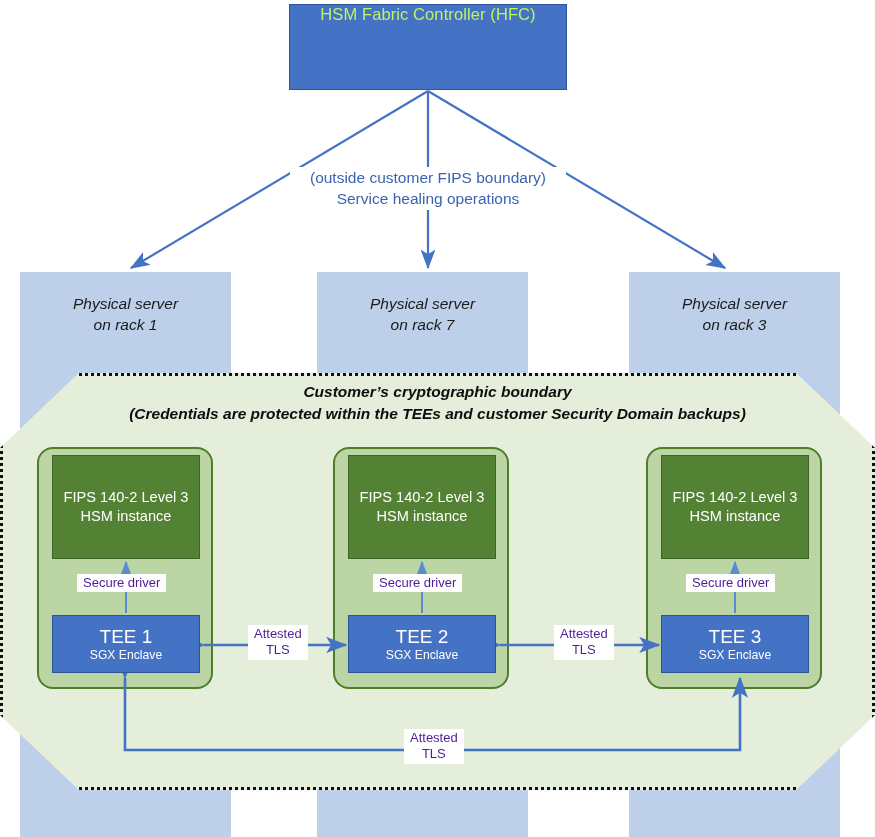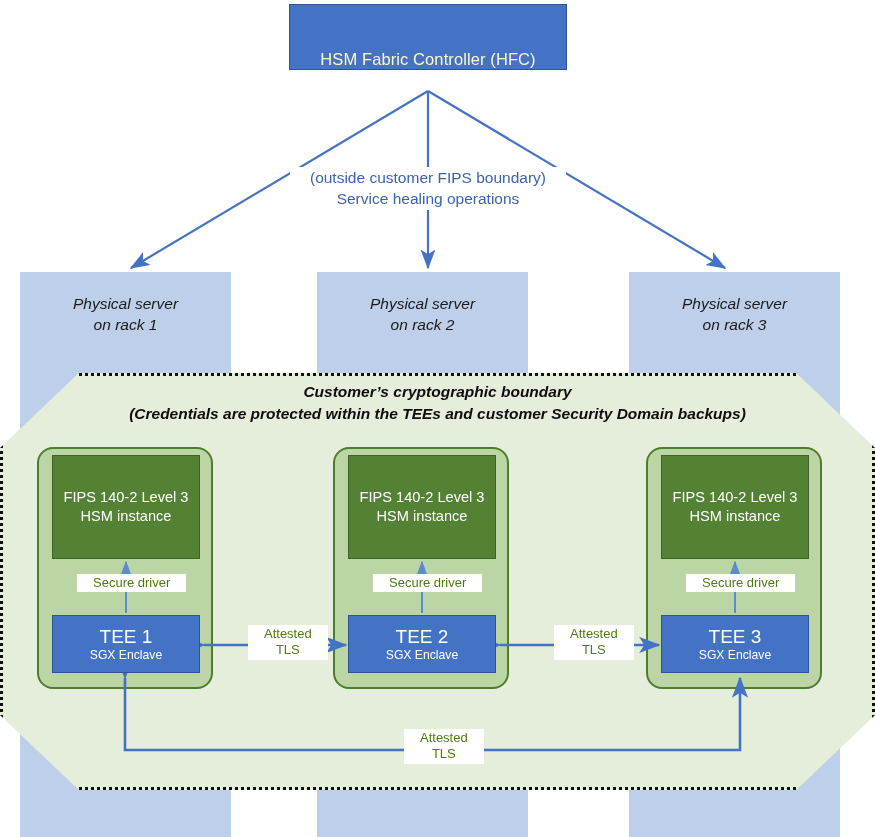--- a/index.html
+++ b/index.html
@@ -1,23 +1,23 @@
 <!DOCTYPE html>
 <html><head>
 <meta charset="utf-8">
 <style>
   html,body{margin:0;padding:0;background:#ffffff;}
   body{font-family:"Liberation Sans",sans-serif;}
   #stage{position:relative;width:875px;height:837px;overflow:hidden;background:#fff;}
 
   
-  .hfc{position:absolute;left:289px;top:4px;width:278px;height:66px;
+  .hfc{position:absolute;left:289px;top:4px;width:278px;height:86px;
        background:#4472C4;border:1px solid #2E5597;box-sizing:border-box;
-       display:flex;align-items:flex-end;justify-content:center;
-       color:#fef9c3;font-size:16.5px;letter-spacing:.1px;}
+       display:flex;align-items:flex-start;justify-content:center;
+       color:#bef264;font-size:16.5px;letter-spacing:.1px;}
 
   
   .layer{position:absolute;left:0;top:0;width:875px;height:837px;pointer-events:none;}
 
   
   .server{position:absolute;top:272px;width:211px;height:565px;
           background:#BDCFE9;box-sizing:border-box;}
   .server .lbl{position:absolute;left:0;right:0;top:22px;text-align:center;
           font-style:italic;font-size:15.5px;color:#1b1b1b;line-height:1.35;}
   #srv1{left:20px;}
@@ -53,22 +53,22 @@
        border:1px solid #2E5597;box-sizing:border-box;
        display:flex;flex-direction:column;align-items:center;justify-content:center;
        color:#fff;text-align:left;}
   .tee .t1{font-size:19px;line-height:1.05;margin-bottom:2px;}
   .tee .t2{font-size:12.2px;line-height:1.05;}
   #tee1{left:52px;}
   #tee2{left:348px;}
   #tee3{left:661px;}
 
   
-  .flabel{position:absolute;background:#ffffff;color:#4d7c0f;text-align:center;
-          font-size:13px;line-height:1.22;padding:1px 16px;white-space:nowrap;}
+  .flabel{position:absolute;background:#ffffff;color:#4c1d95;text-align:center;
+          font-size:13px;line-height:1.22;padding:1px 6px;white-space:nowrap;}
   .flabel.two{line-height:1.25;}
   #sd1{left:77px;top:574px;}
   #sd2{left:373px;top:574px;}
   #sd3{left:686px;top:574px;}
   #atls1{left:248px;top:625px;}
   #atls2{left:554px;top:625px;}
   #atls3{left:404px;top:729px;}
 
   
   .healing{position:absolute;left:290px;top:167px;width:276px;text-align:center;
@@ -103,21 +103,21 @@
 
   <div class="server" id="srv1">
     <div class="lbl">
       <div>Physical server</div>
       <div>on rack 1</div>
     </div>
   </div>
   <div class="server" id="srv2">
     <div class="lbl">
       <div>Physical server</div>
-      <div>on rack 2</div>
+      <div>on rack 7</div>
     </div>
   </div>
   <div class="server" id="srv3">
     <div class="lbl">
       <div>Physical server</div>
       <div>on rack 3</div>
     </div>
   </div>
 
   <div class="boundary"></div>

